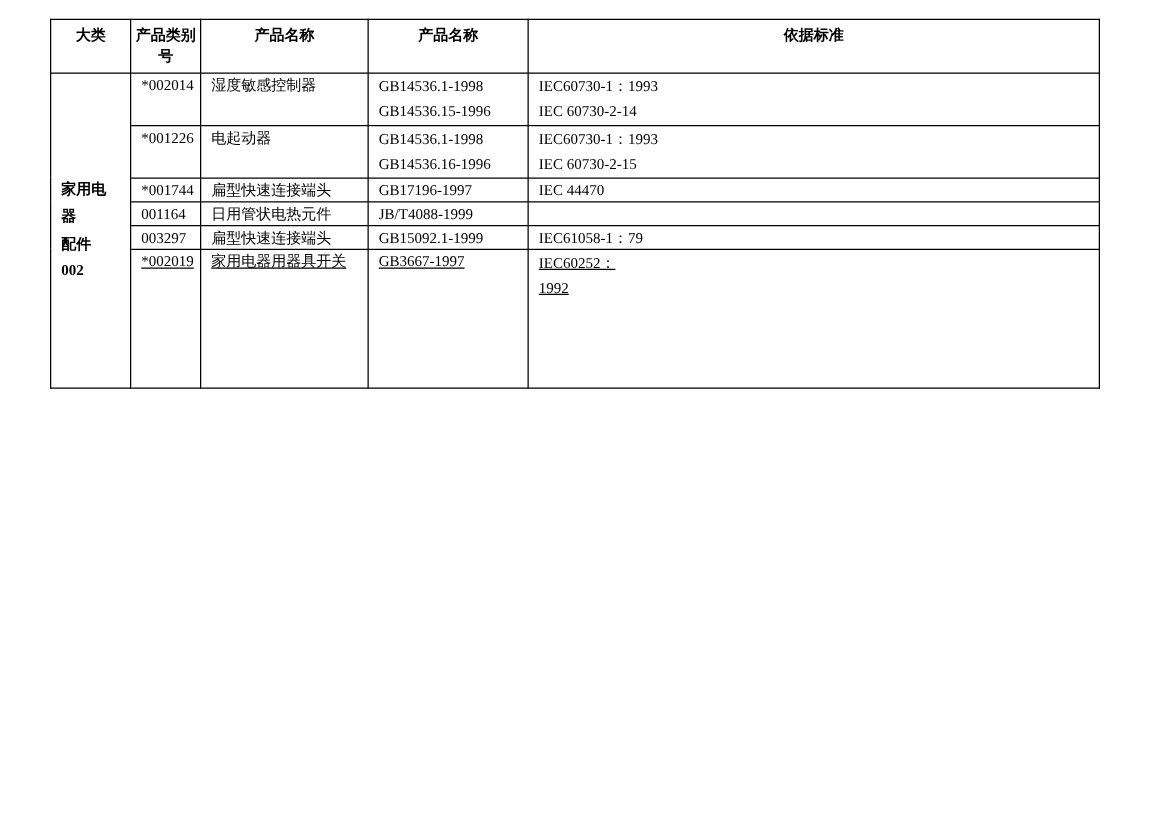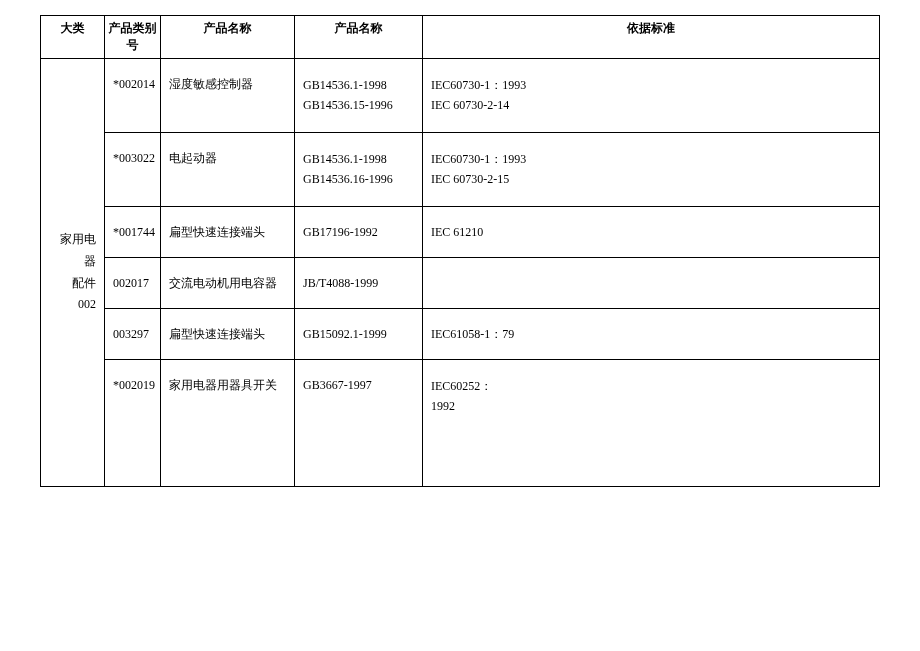--- a/index.html
+++ b/index.html
@@ -14,50 +14,51 @@
       padding: 15px 40px;
       color: #000;
     }
     table {
       border-collapse: collapse;
       width: 100%;
       table-layout: fixed;
     }
     th, td {
       border: 1px solid #000;
-      padding: 16px 8px;
+      padding: 0 8px;
       text-align: left;
       vertical-align: top;
       overflow: hidden;
     }
     th {
       font-weight: bold;
       text-align: center;
       padding: 4px 2px;
     }
     .col-category { width: 64px; }
     .col-prodnum  { width: 56px; }
     .col-prodname { width: 134px; }
     .col-basis    { width: 128px; }
     .col-intl     { width: auto; }
     .category-cell {
-      text-align: right;
+      text-align: left;
       vertical-align: middle;
-      font-weight: normal;
+      font-weight: bold;
       line-height: 1.8;
     }
     .multiline {
       line-height: 1.7;
       margin-top: 12px;
     }
     td {
       line-height: 1.5;
     }
     .last-row td {
       padding-bottom: 70px;
+      text-decoration: underline;
     }
   </style>
 </head>
 <body>
 
 <table>
   <colgroup>
     <col class="col-category">
     <col class="col-prodnum">
     <col class="col-prodname">
@@ -75,34 +76,34 @@
   </thead>
   <tbody>
     <tr>
       <td rowspan="6" class="category-cell">家用电器<br>配件<br>002</td>
       <td>*002014</td>
       <td>湿度敏感控制器</td>
       <td class="multiline">GB14536.1-1998<br>GB14536.15-1996</td>
       <td class="multiline">IEC60730-1：1993<br>IEC 60730-2-14</td>
     </tr>
     <tr>
-      <td>*003022</td>
+      <td>*001226</td>
       <td>电起动器</td>
       <td class="multiline">GB14536.1-1998<br>GB14536.16-1996</td>
       <td class="multiline">IEC60730-1：1993<br>IEC 60730-2-15</td>
     </tr>
     <tr>
       <td>*001744</td>
       <td>扁型快速连接端头</td>
-      <td>GB17196-1992</td>
-      <td>IEC 61210</td>
+      <td>GB17196-1997</td>
+      <td>IEC 44470</td>
     </tr>
     <tr>
-      <td>002017</td>
-      <td>交流电动机用电容器</td>
+      <td>001164</td>
+      <td>日用管状电热元件</td>
       <td>JB/T4088-1999</td>
       <td></td>
     </tr>
     <tr>
       <td>003297</td>
       <td>扁型快速连接端头</td>
       <td>GB15092.1-1999</td>
       <td>IEC61058-1：79</td>
     </tr>
     <tr class="last-row">

